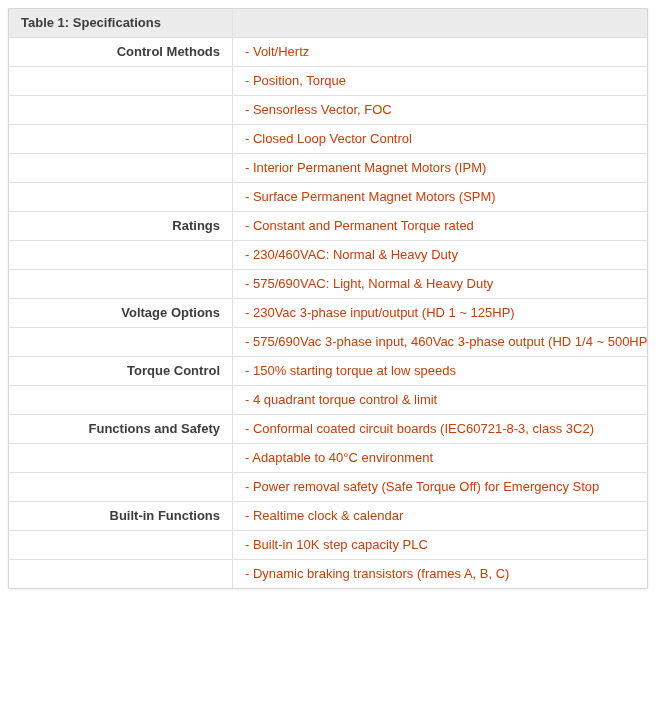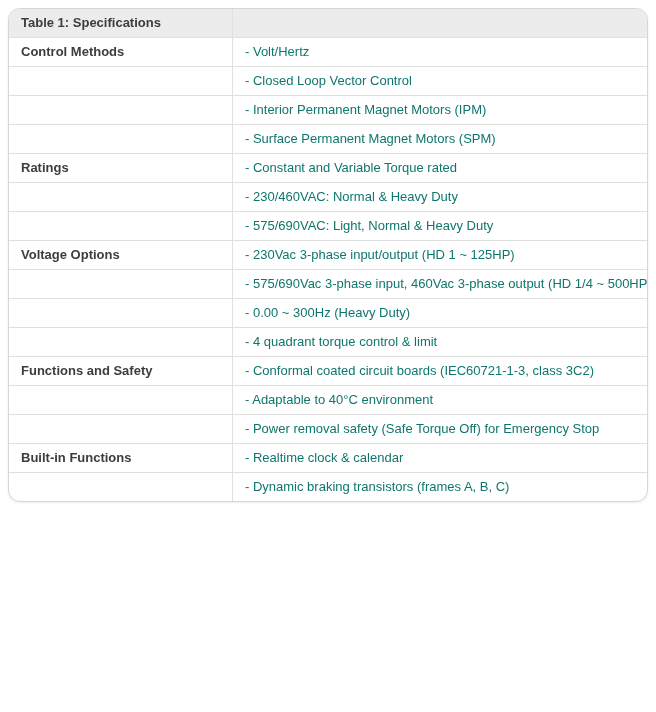--- a/index.html
+++ b/index.html
@@ -9,21 +9,21 @@
     width: 656px;
     height: 712px;
     font-family: "Liberation Sans", sans-serif;
   }
   .table-wrap {
     position: absolute;
     left: 8px;
     top: 8px;
     width: 638px;
     border: 1px solid #d6d6d6;
-    border-radius: 12px;
+    border-radius: 1px;
     overflow: hidden;
     box-shadow: 0 1px 3px rgba(0,0,0,0.07);
     background: #ffffff;
   }
   table.spec-table {
     border-collapse: collapse;
     width: 100%;
     table-layout: fixed;
   }
   .spec-table th,
@@ -48,23 +48,24 @@
   .spec-table th:first-child,
   .spec-table td:first-child {
     border-right: 1px solid #e0e0e0;
   }
   .spec-table tbody tr td {
     border-top: 1px solid #e0e0e0;
   }
   .spec-table td.category-cell {
     color: #3d3d3d;
     font-weight: 600;
+    text-align: right;
   }
   .spec-table td.value-cell {
-    color: #0f766e;
+    color: #c2410c;
     font-weight: 400;
   }
 </style>
 </head>
 <body>
 
 <div class="table-wrap">
   <table class="spec-table">
     <thead>
       <tr>
@@ -72,73 +73,85 @@
         <th></th>
       </tr>
     </thead>
     <tbody>
       <tr>
           <td class="category-cell">Control Methods</td>
           <td class="value-cell">- Volt/Hertz</td>
         </tr>
       <tr>
           <td class="category-cell"></td>
+          <td class="value-cell">- Position, Torque</td>
+        </tr>
+      <tr>
+          <td class="category-cell"></td>
+          <td class="value-cell">- Sensorless Vector, FOC</td>
+        </tr>
+      <tr>
+          <td class="category-cell"></td>
           <td class="value-cell">- Closed Loop Vector Control</td>
         </tr>
       <tr>
           <td class="category-cell"></td>
           <td class="value-cell">- Interior Permanent Magnet Motors (IPM)</td>
         </tr>
       <tr>
           <td class="category-cell"></td>
           <td class="value-cell">- Surface Permanent Magnet Motors (SPM)</td>
         </tr>
       <tr>
           <td class="category-cell">Ratings</td>
-          <td class="value-cell">- Constant and Variable Torque rated</td>
+          <td class="value-cell">- Constant and Permanent Torque rated</td>
         </tr>
       <tr>
           <td class="category-cell"></td>
           <td class="value-cell">- 230/460VAC: Normal &amp; Heavy Duty</td>
         </tr>
       <tr>
           <td class="category-cell"></td>
           <td class="value-cell">- 575/690VAC: Light, Normal &amp; Heavy Duty</td>
         </tr>
       <tr>
           <td class="category-cell">Voltage Options</td>
           <td class="value-cell">- 230Vac 3-phase input/output (HD 1 ~ 125HP)</td>
         </tr>
       <tr>
           <td class="category-cell"></td>
           <td class="value-cell">- 575/690Vac 3-phase input, 460Vac 3-phase output (HD 1/4 ~ 500HP)</td>
         </tr>
       <tr>
-          <td class="category-cell"></td>
-          <td class="value-cell">- 0.00 ~ 300Hz (Heavy Duty)</td>
+          <td class="category-cell">Torque Control</td>
+          <td class="value-cell">- 150% starting torque at low speeds</td>
         </tr>
       <tr>
           <td class="category-cell"></td>
           <td class="value-cell">- 4 quadrant torque control &amp; limit</td>
         </tr>
       <tr>
           <td class="category-cell">Functions and Safety</td>
-          <td class="value-cell">- Conformal coated circuit boards (IEC60721-1-3, class 3C2)</td>
+          <td class="value-cell">- Conformal coated circuit boards (IEC60721-8-3, class 3C2)</td>
         </tr>
       <tr>
           <td class="category-cell"></td>
           <td class="value-cell">- Adaptable to 40°C environment</td>
         </tr>
       <tr>
           <td class="category-cell"></td>
           <td class="value-cell">- Power removal safety (Safe Torque Off) for Emergency Stop</td>
         </tr>
       <tr>
           <td class="category-cell">Built-in Functions</td>
           <td class="value-cell">- Realtime clock &amp; calendar</td>
         </tr>
       <tr>
           <td class="category-cell"></td>
+          <td class="value-cell">- Built-in 10K step capacity PLC</td>
+        </tr>
+      <tr>
+          <td class="category-cell"></td>
           <td class="value-cell">- Dynamic braking transistors (frames A, B, C)</td>
         </tr>
     </tbody>
   </table>
 </div>
 
 </body></html>

